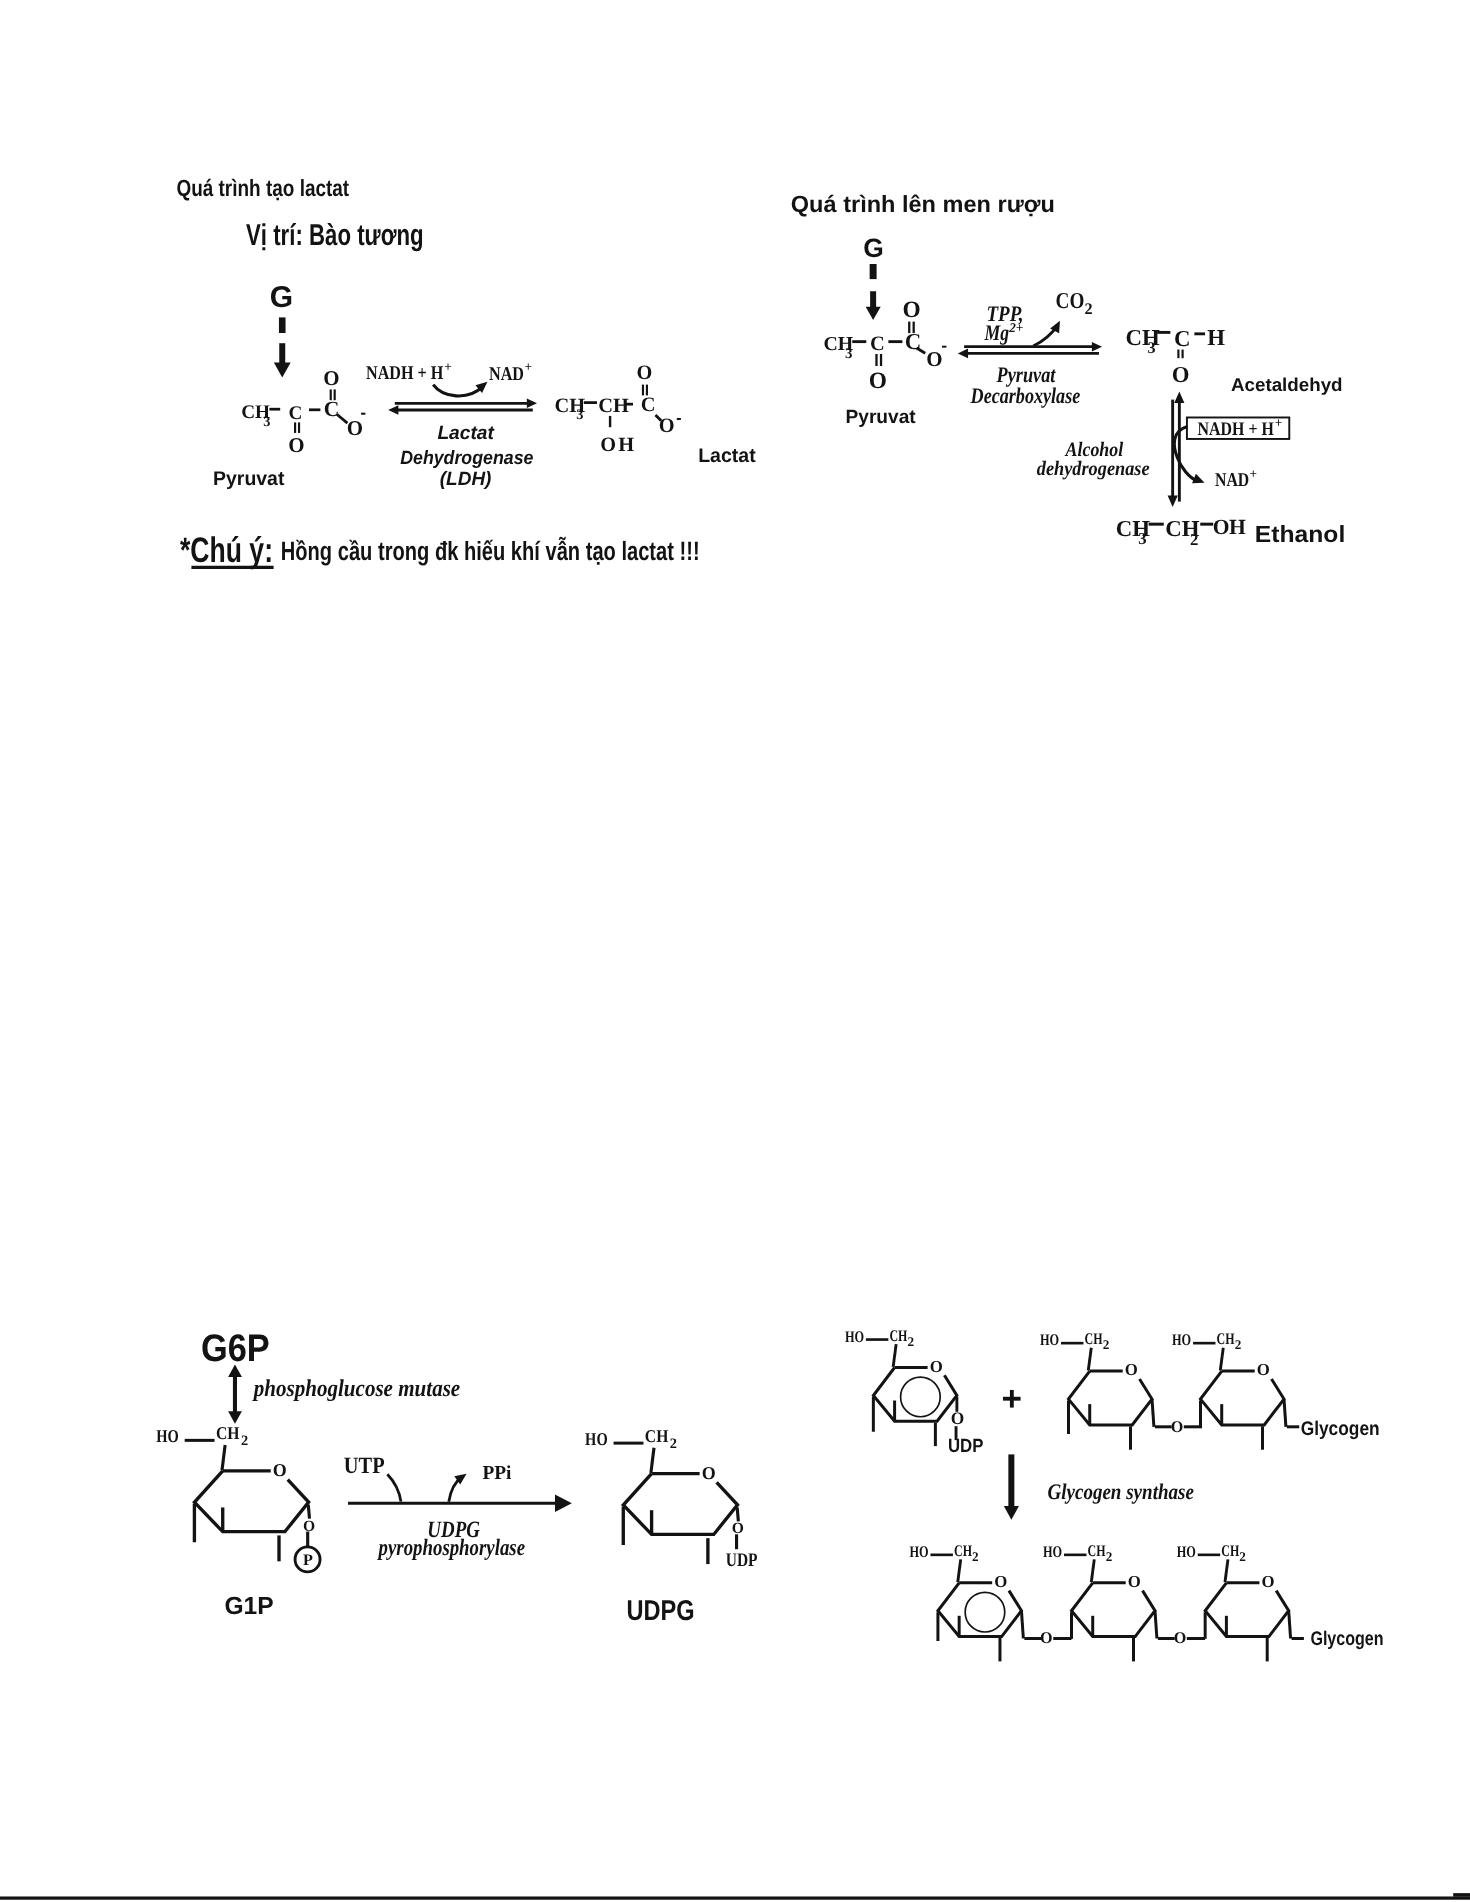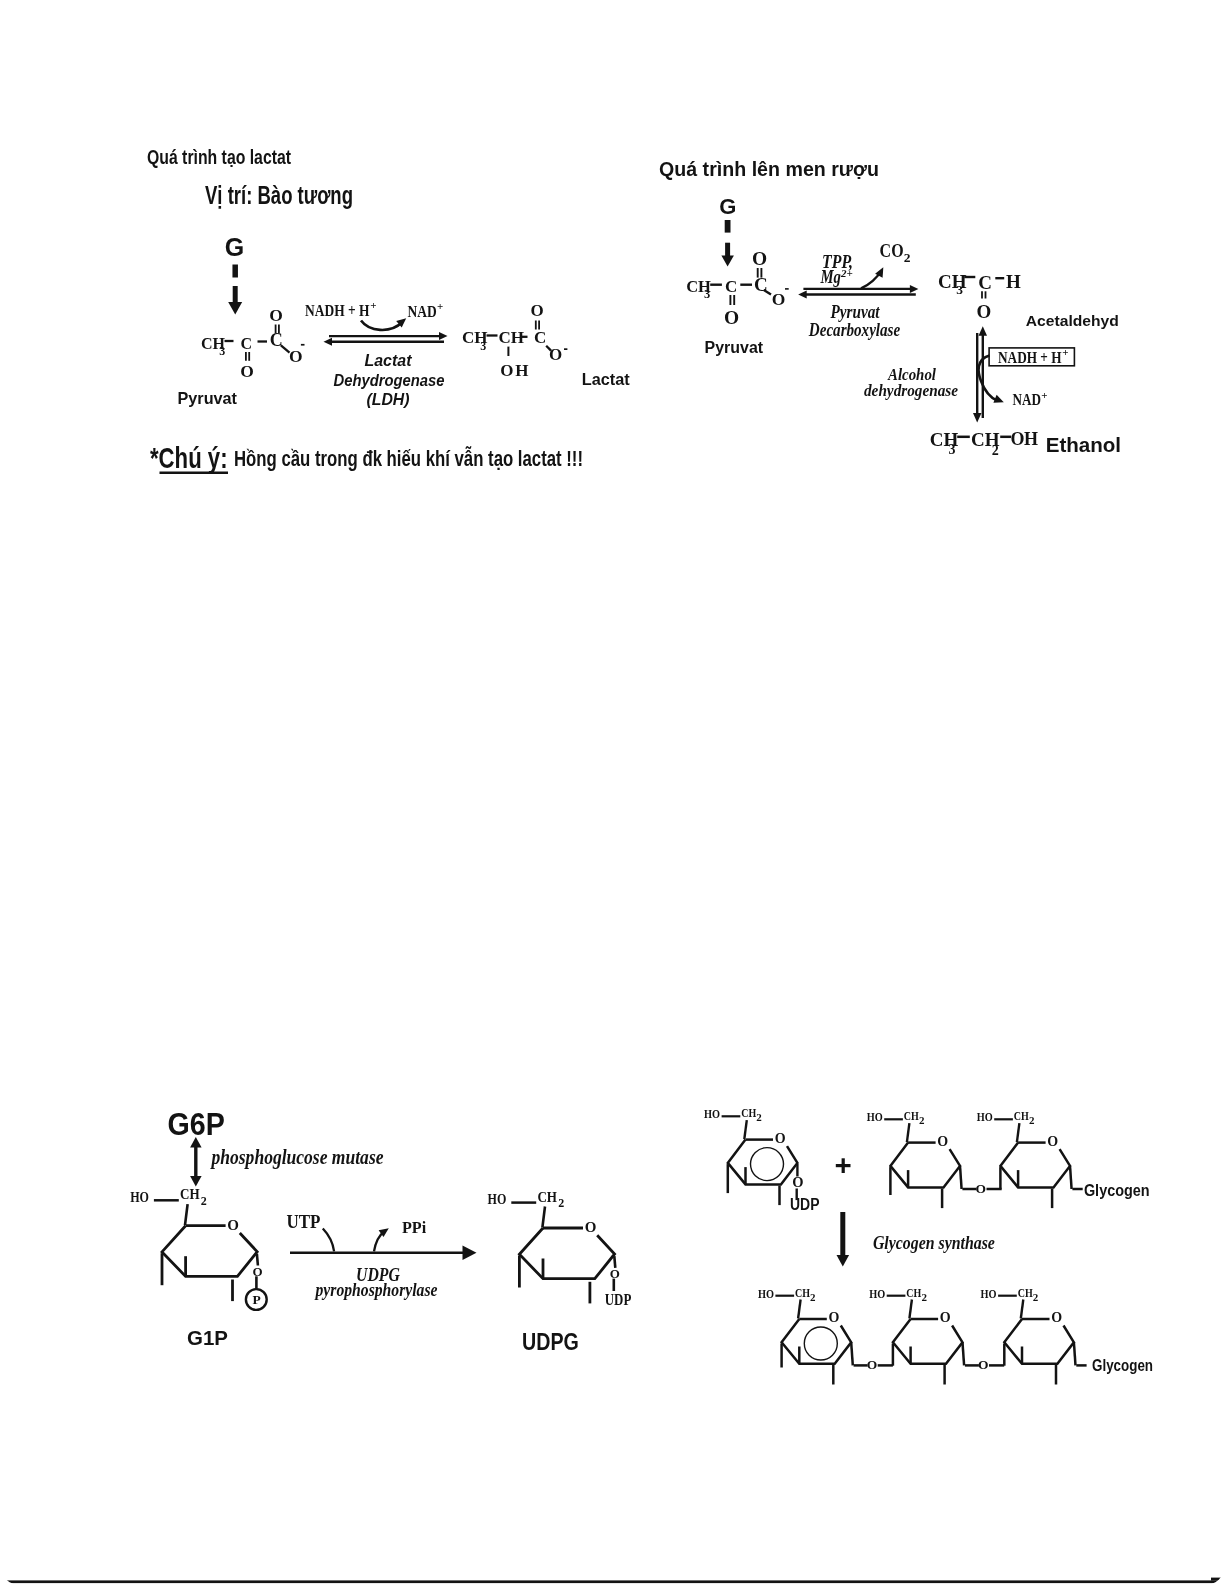--- a/index.html
+++ b/index.html
@@ -1,16 +1,16 @@
 <!DOCTYPE html>
 <html><head>
 <meta charset="utf-8">
 <style>
   html,body { margin:0; padding:0; background:#ffffff; }
-  .page { position:relative; width:1225px; height:1585px; background:#ffffff; overflow:hidden;border-radius:20px; }
+  .page { position:relative; width:1225px; height:1585px; background:#ffffff; overflow:hidden; }
 </style>
 </head>
 <body>
 <div class="page">
 <svg width="1225" height="1585" viewBox="0 0 1225 1585">
 <text x="147" y="163.7" font-family="Liberation Sans" font-size="19.5" font-weight="bold" fill="#131313" textLength="144" lengthAdjust="spacingAndGlyphs">Quá trình tạo lactat</text>
 <text x="205" y="204.3" font-family="Liberation Sans" font-size="25" font-weight="bold" fill="#131313" textLength="148" lengthAdjust="spacingAndGlyphs">Vị trí: Bào tương</text>
 <text x="224.8" y="255.5" font-family="Liberation Sans" font-size="25" font-weight="bold" fill="#131313">G</text>
 <line x1="235.2" y1="264.5" x2="235.2" y2="277.5" stroke="#131313" stroke-width="5.5"></line>
 <line x1="235.2" y1="286" x2="235.2" y2="302.5" stroke="#131313" stroke-width="5"></line>

